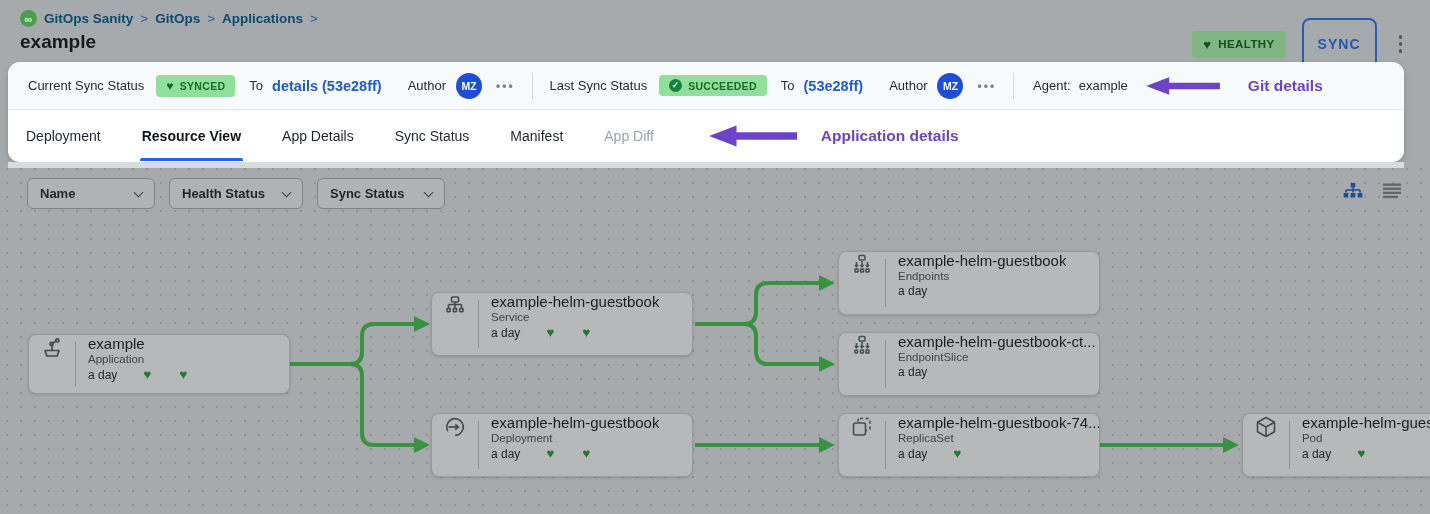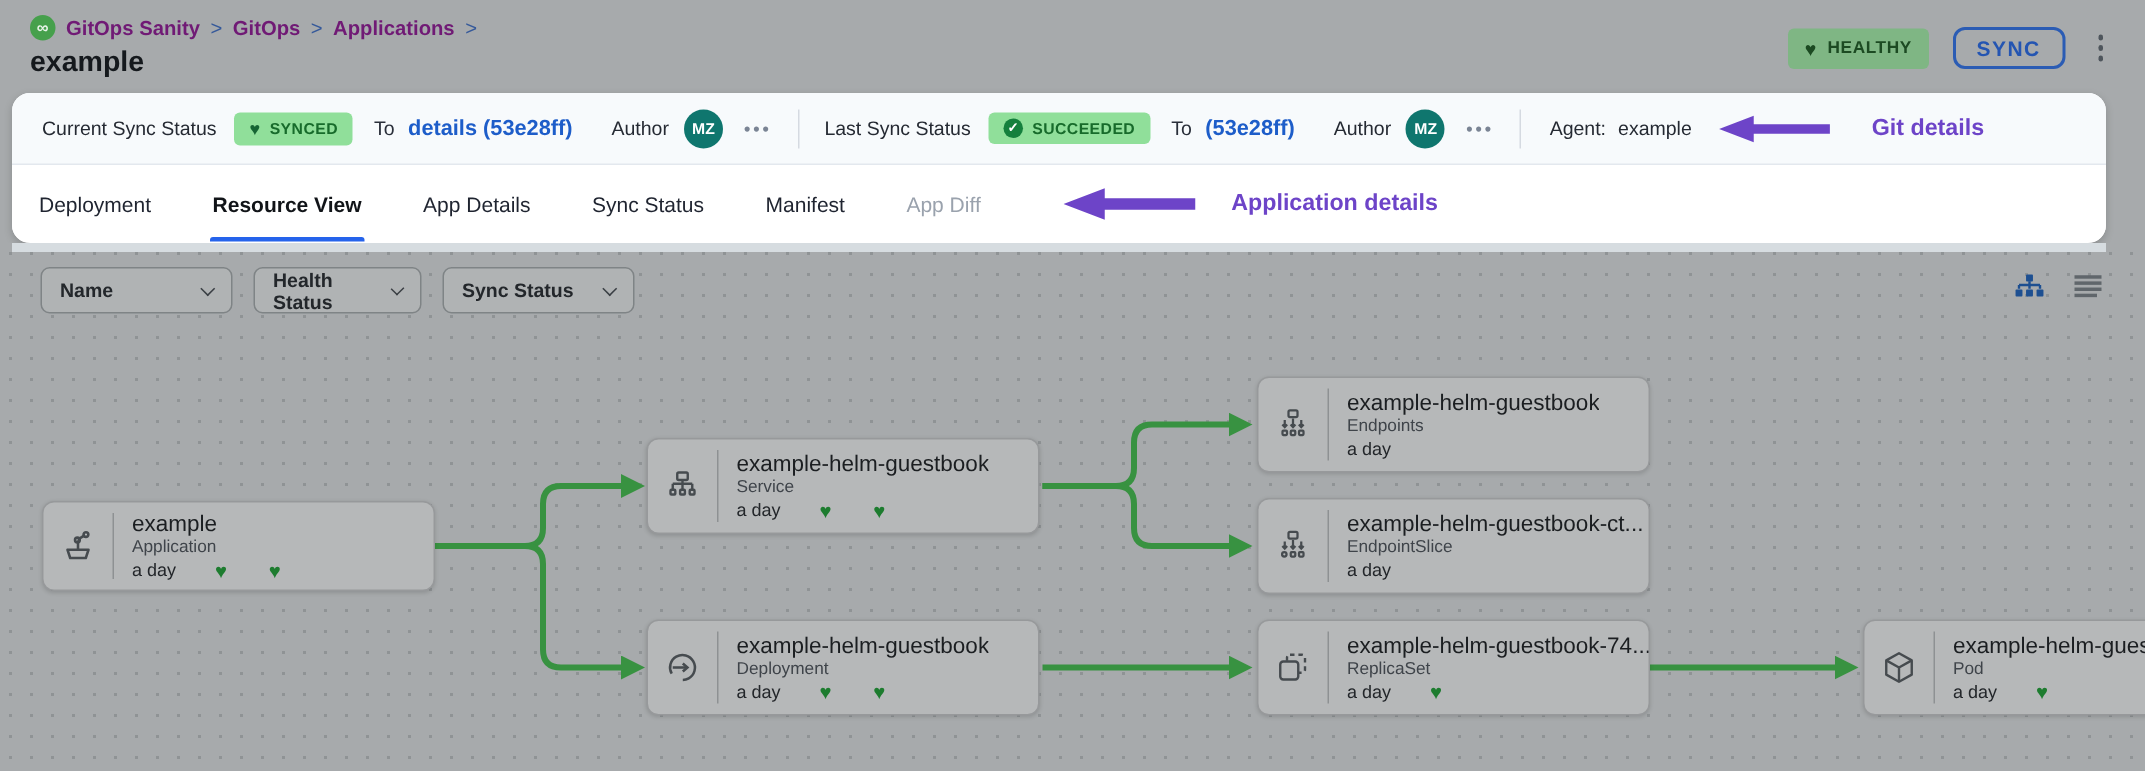--- a/index.html
+++ b/index.html
@@ -4,48 +4,48 @@
 <style>
   * { margin:0; padding:0; box-sizing:border-box; }
   body { font-family:"Liberation Sans", sans-serif; }
   #stage { position:relative; width:1430px; height:514px; background:#a7aaac; overflow:hidden; }
 
   
   .breadcrumb { position:absolute; top:10px; left:20px; display:flex; align-items:center; gap:7px;
                 font-size:13.5px; font-weight:600; color:#1e4f9c; }
   .crumb-logo { width:17px; height:17px; border-radius:50%; background:#46a04c; color:#eaf4ea;
                 display:flex; align-items:center; justify-content:center; font-size:11px; font-weight:700; }
-  .crumb-link { color:#701a75; cursor:pointer;text-align:right; }
+  .crumb-link { color:#0c4a6e; cursor:pointer;text-align:right; }
   .crumb-sep { color:#35599a; font-weight:400; }
   .page-title { position:absolute; top:31px; left:20px; font-size:19px; font-weight:700; color:#15191d; }
 
   .header-actions { position:absolute; top:18px; right:22px; display:flex; align-items:center; gap:16px; }
   .health-badge { display:flex; align-items:center; gap:7px; background:#7fb684; color:#1c4a22;
                   font-size:11.5px; font-weight:700; letter-spacing:.4px; padding:6px 11px; border-radius:4px; }
   .health-badge .heart { color:#1c4a22; font-size:13px; }
   .sync-btn { border:2px solid #2b5cb4; color:#2455b2; background:transparent; border-radius:8px;
-              font-size:14px; font-weight:700; letter-spacing:1px; padding:4px 14px; cursor:pointer;
+              font-size:14px; font-weight:700; letter-spacing:1px; padding:16px 14px; cursor:pointer;
               font-family:"Liberation Sans", sans-serif; }
   .kebab { display:flex; flex-direction:column; gap:3.5px; padding:4px 6px; cursor:pointer; }
   .kebab i { width:3.5px; height:3.5px; border-radius:50%; background:#4e555c; }
 
   
   .card { position:absolute; left:8px; top:62px; width:1396px; height:100px; background:#ffffff;
           border-radius:12px; overflow:hidden; box-shadow:0 2px 6px rgba(0,0,0,.18); }
   .sync-row { height:48px; background:#f7fafc; border-bottom:1px solid #e3e8ee;
               display:flex; align-items:center; padding:0 14px 0 20px; font-size:13px; color:#252a33; white-space:nowrap; }
   .badge-green { display:inline-flex; align-items:center; gap:6px; background:#90df9a; color:#176b2b;
                  font-size:10.5px; font-weight:700; letter-spacing:.3px; padding:4px 10px; border-radius:4px; margin:0 12px; }
   .badge-green .heart { font-size:12px; color:#166534; }
   .check-circle { width:13px; height:13px; border-radius:50%; background:#15803d; color:#fff;
                   font-size:9px; line-height:13px; text-align:center; display:inline-block; }
   .to-label { margin:0 9px 0 2px; color:#2a2f3a; }
   .commit-link { color:#1d5dc9; font-weight:700; font-size:14.5px; cursor:pointer; }
   .author-label { margin-left:26px; }
-  .avatar { width:26px; height:26px; border-radius:50%; background:#0f766e; color:#fff; font-size:10.5px;
+  .avatar { width:26px; height:26px; border-radius:50%; background:#1d4ed8; color:#fff; font-size:10.5px;
             font-weight:700; display:flex; align-items:center; justify-content:center; margin-left:10px; cursor:pointer; }
   .more-dots { color:#7a8494; font-weight:700; letter-spacing:2px; margin-left:14px; font-size:12px; cursor:pointer; }
   .vdivider { width:1px; height:26px; background:#d5dae1; margin:0 17px; }
   .agent-label { margin-left:2px; }
   .agent-value { margin-left:8px; }
 
   .annot-arrow { margin-left:14px; flex:0 0 auto; }
   .annot-text { color:#6d44c8; font-weight:700; font-size:15.5px; margin-left:24px; }
 
   .tabs-row { height:51px; background:#ffffff; display:flex; align-items:center; padding-left:18px; white-space:nowrap; }
@@ -68,21 +68,21 @@
             font-size:13px; font-weight:600; cursor:pointer; }
   .chev { width:7px; height:7px; border-right:1.8px solid #3a3f44; border-bottom:1.8px solid #3a3f44;
           transform:rotate(45deg); margin:-3px 0 0 10px; }
 
   .view-toggles { position:absolute; right:28px; top:20px; display:flex; align-items:center; gap:18px; }
   .toggle { cursor:pointer; display:flex; }
 
   
   .edges { position:absolute; left:0; top:0; width:1430px; height:514px; pointer-events:none; }
   .node { position:absolute; width:262px; height:64px; background:#b6b8b9; border:1px solid #97999b;
-          border-radius:8px; display:flex; align-items:center; box-shadow:0 1px 3px rgba(0,0,0,.15); cursor:pointer; }
+          border-radius:8px; display:flex; align-items:flex-start; box-shadow:0 1px 3px rgba(0,0,0,.15); cursor:pointer; }
   .node-icon { width:46px; display:flex; align-items:center; justify-content:center; flex:0 0 46px; }
   .node-sep { width:1px; align-self:stretch; margin:7px 0; background:#8e9193; }
   .node-body { padding-left:12px; overflow:hidden; }
   .node-title { font-size:15px; font-weight:500; color:#1b1e21; white-space:nowrap; }
   .node-kind { font-size:11.5px; color:#3f444a; margin-top:1px; }
   .node-meta { display:flex; align-items:center; font-size:12px; color:#23262a; margin-top:2px; }
   .hearts { color:#1d7c2f; font-size:13.5px; margin-left:26px; word-spacing:24px; }
 </style>
 </head>
 <body>
@@ -160,21 +160,21 @@
   </div>
 
   <div class="canvas">
     <div class="canvas-glow"></div>
 
     <div class="filters">
       <div class="filter" style="width:128px">
         <span>Name</span>
         <span class="chev"></span>
       </div>
-      <div class="filter" style="width:112px">
+      <div class="filter" style="width:134px">
         <span>Health Status</span>
         <span class="chev"></span>
       </div>
       <div class="filter" style="width:128px">
         <span>Sync Status</span>
         <span class="chev"></span>
       </div>
     </div>
 
     <div class="view-toggles">

